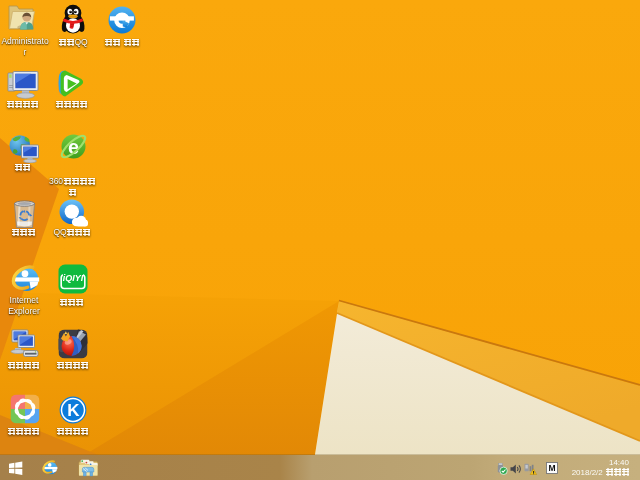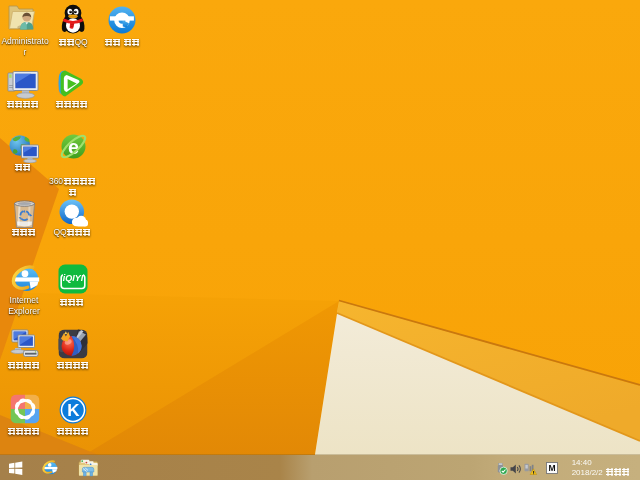--- a/index.html
+++ b/index.html
@@ -10,21 +10,21 @@
 .lbl{position:absolute;font-size:8.5px;line-height:11px;color:#fff;text-align:center;
  text-shadow:0 1px 1.5px rgba(0,0,0,.8),0 0 1.5px rgba(0,0,0,.45);white-space:nowrap;}
 .cj{display:inline-block;width:7px;height:7.5px;vertical-align:-1px;margin:0 .5px;
  background:
   repeating-linear-gradient(90deg,rgba(255,255,255,0) 0 1.5px,rgba(255,255,255,.65) 1.5px 2.6px,rgba(255,255,255,0) 2.5px 4px),
   repeating-linear-gradient(0deg,rgba(255,255,255,0) 0 1px,rgba(255,255,255,1) 1px 2.2px,rgba(255,255,255,0) 2px 2.5px);
  filter:drop-shadow(0 1px 1px rgba(0,0,0,.65));}
 #taskbar{position:absolute;left:0;top:455px;width:640px;height:25px;box-shadow:0 -1px 0 rgba(110,85,35,.28);
  background:linear-gradient(90deg,#A5804A 0,#A98449 280px,#B89F6F 312px,#BCA573 470px,#C2AB79 505px,#C6B07E 640px);}
 #taskbar svg{position:absolute;}
-#clock{position:absolute;right:11px;top:2.5px;color:#FBFAF6;text-align:left;
+#clock{position:absolute;right:11px;top:2.5px;color:#FBFAF6;text-align:right;
  font-size:8px;line-height:10px;}
 #clock .cj{filter:none;}
 </style>
 </head>
 <body>
 <svg id="wall" width="640" height="480" viewBox="0 0 640 480">
  <defs>
   <linearGradient id="wbase" x1="0" y1="0" x2="0" y2="1">
    <stop offset="0" stop-color="#FAA80C"></stop>
         <stop offset="1" stop-color="#F8A206"></stop>

